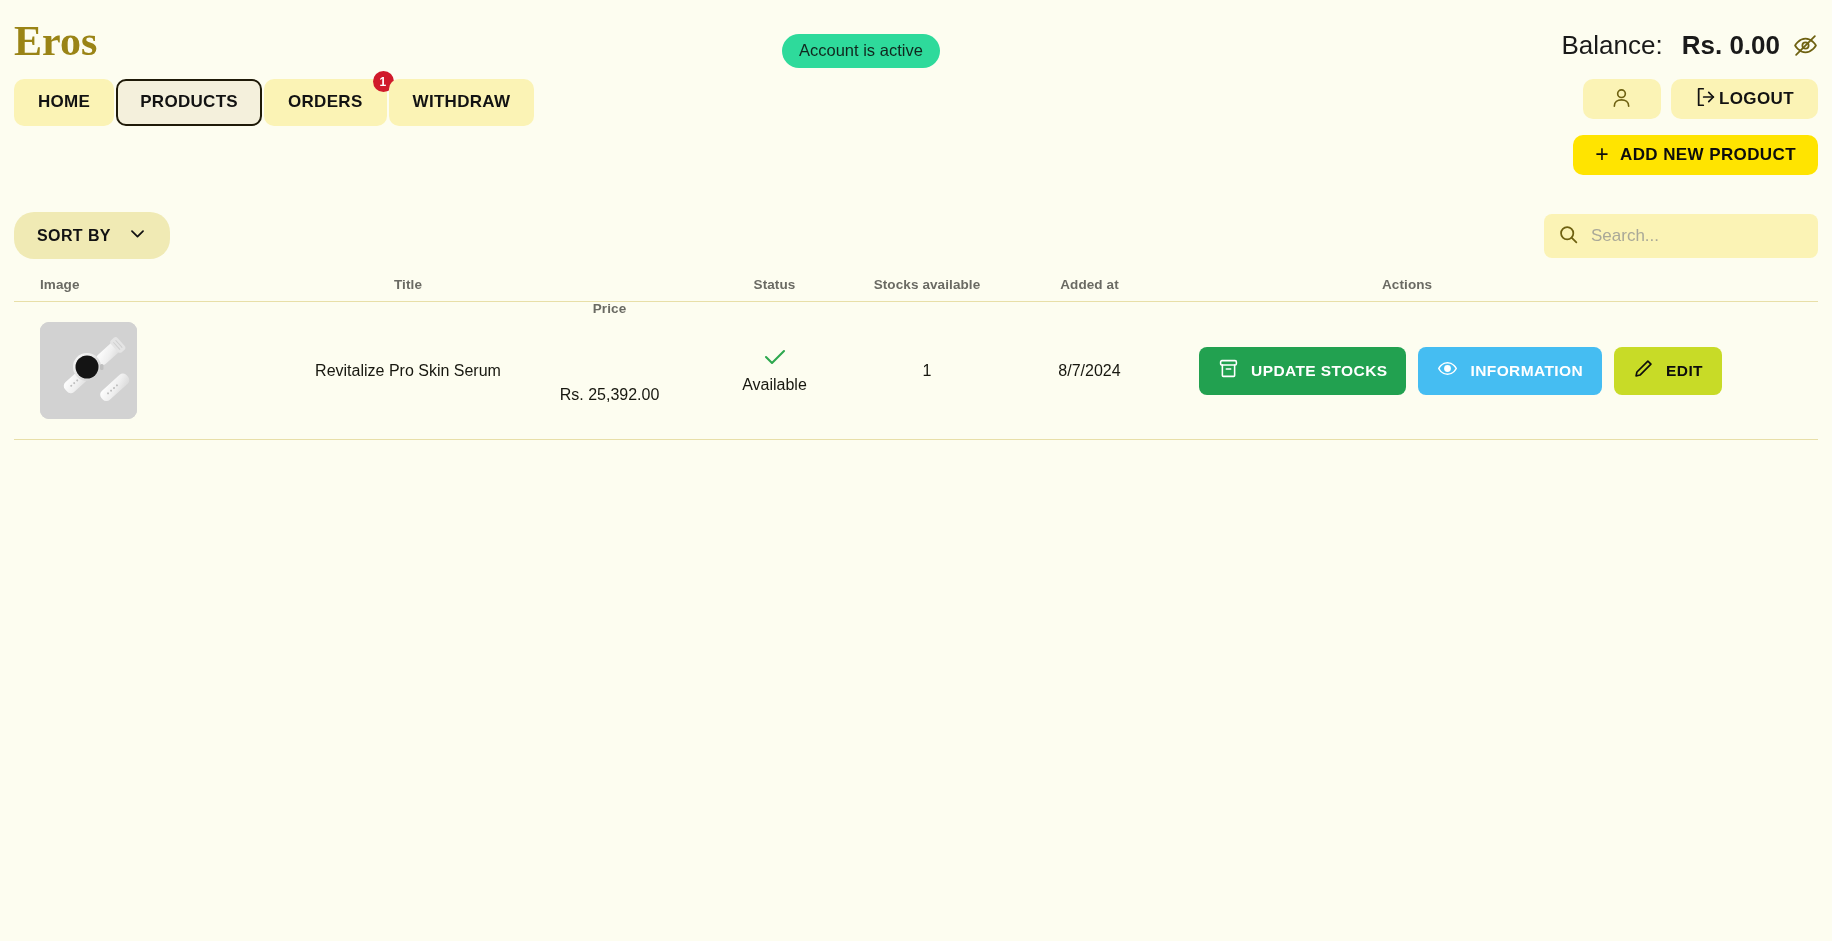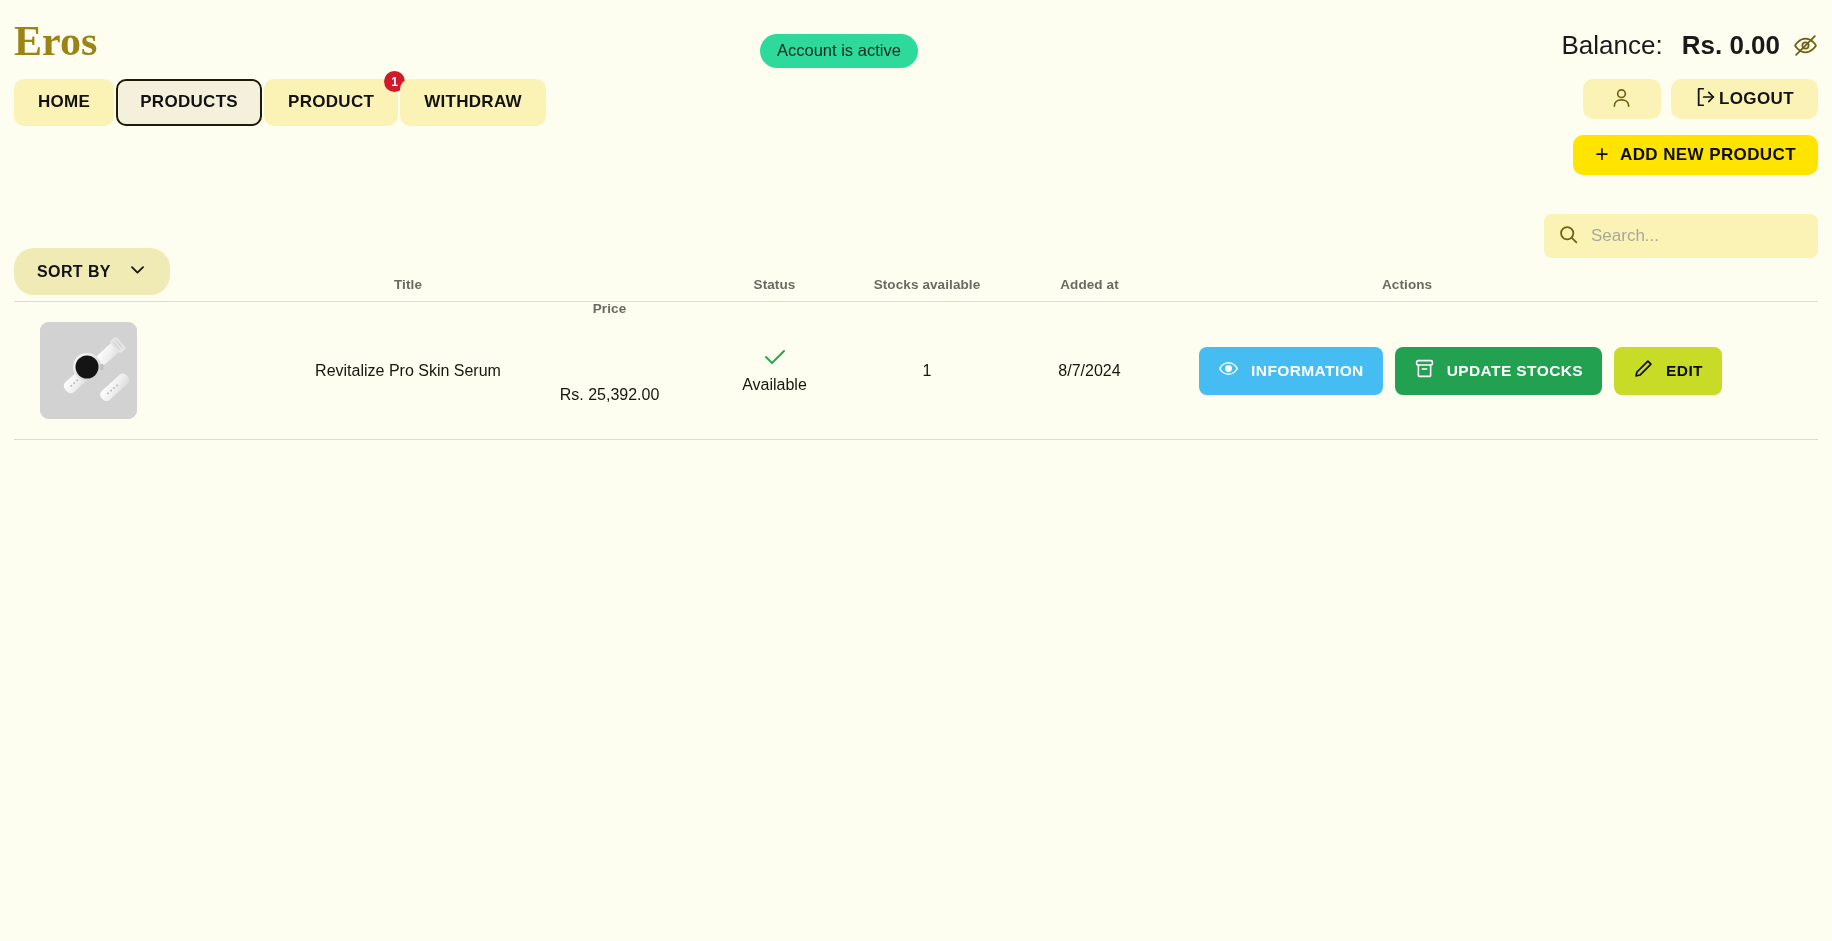--- a/index.html
+++ b/index.html
@@ -33,21 +33,21 @@
     font-family: "Liberation Serif", serif;
     font-size: 42px;
     font-weight: 700;
     color: #9A8416;
     letter-spacing: 0px;
     line-height: 1;
   }
 
   .account-badge {
     position: absolute;
-    left: 760px;
+    left: 782px;
     top: 34px;
     background: #2EDA9B;
     color: #11271E;
     font-size: 16.5px;
     font-weight: 400;
     padding: 7px 17px 8px;
     border-radius: 20px;
     white-space: nowrap;
   }
 
@@ -179,21 +179,20 @@
     height: 47px;
     padding: 13px 23px;
     display: flex;
     align-items: center;
     gap: 17px;
     font-size: 16px;
     font-weight: 700;
     color: #121212;
     letter-spacing: 0.4px;
     cursor: pointer;
-    margin-top: 36px;
   }
   .search-box {
     position: absolute;
     right: 14px;
     top: 2px;
     background: #FBF3B5;
     border-radius: 8px;
     width: 274px;
     height: 44px;
     display: flex;
@@ -315,21 +314,21 @@
     </div>
 
     <div class="nav-tabs">
       <div class="nav-tab">
         <span>HOME</span>
       </div>
       <div class="nav-tab active">
         <span>PRODUCTS</span>
       </div>
       <div class="nav-tab">
-        <span>PRODUCT</span>
+        <span>ORDERS</span>
         <span class="badge">1</span>
       </div>
       <div class="nav-tab">
         <span>WITHDRAW</span>
       </div>
     </div>
 
     <div class="top-buttons">
       <button class="icon-btn">
         <span>
@@ -453,41 +452,41 @@
           <span class="status-text">Available</span>
         </div>
       </div>
 
       <div class="cell col-stocks">1</div>
 
       <div class="cell col-date">8/7/2024</div>
 
       <div class="cell col-actions">
         <div class="actions-cell">
-          <button class="act-btn act-info">
-            <span>
-              <svg width="21" height="21" viewBox="0 0 24 24" fill="none" stroke="#ffffff" stroke-width="1.8" stroke-linecap="round" stroke-linejoin="round">
-                <path d="M2 12s3.5-6.5 10-6.5S22 12 22 12s-3.5 6.5-10 6.5S2 12 2 12z"></path>
-                <circle cx="12" cy="12" r="3" fill="#ffffff"></circle>
-              </svg>
-            </span>
-            <span>INFORMATION</span>
-          </button>
-
           <button class="act-btn act-update">
             <span>
               <svg width="21" height="21" viewBox="0 0 24 24" fill="none" stroke="#ffffff" stroke-width="1.8" stroke-linecap="round" stroke-linejoin="round">
                 <rect x="3" y="3" width="18" height="5" rx="1.5"></rect>
                 <path d="M5 8v12a1 1 0 0 0 1 1h12a1 1 0 0 0 1-1V8"></path>
                 <line x1="9.5" y1="12.5" x2="14.5" y2="12.5"></line>
               </svg>
             </span>
             <span>UPDATE STOCKS</span>
           </button>
 
+          <button class="act-btn act-info">
+            <span>
+              <svg width="21" height="21" viewBox="0 0 24 24" fill="none" stroke="#ffffff" stroke-width="1.8" stroke-linecap="round" stroke-linejoin="round">
+                <path d="M2 12s3.5-6.5 10-6.5S22 12 22 12s-3.5 6.5-10 6.5S2 12 2 12z"></path>
+                <circle cx="12" cy="12" r="3" fill="#ffffff"></circle>
+              </svg>
+            </span>
+            <span>INFORMATION</span>
+          </button>
+
           <button class="act-btn act-edit">
             <span>
               <svg width="21" height="21" viewBox="0 0 24 24" fill="none" stroke="#0d0d0d" stroke-width="1.9" stroke-linecap="round" stroke-linejoin="round">
                 <path d="M17 3.5l3.5 3.5L8 19.5 3.5 20.5 4.5 16z"></path>
               </svg>
             </span>
             <span>EDIT</span>
           </button>
         </div>
       </div>

